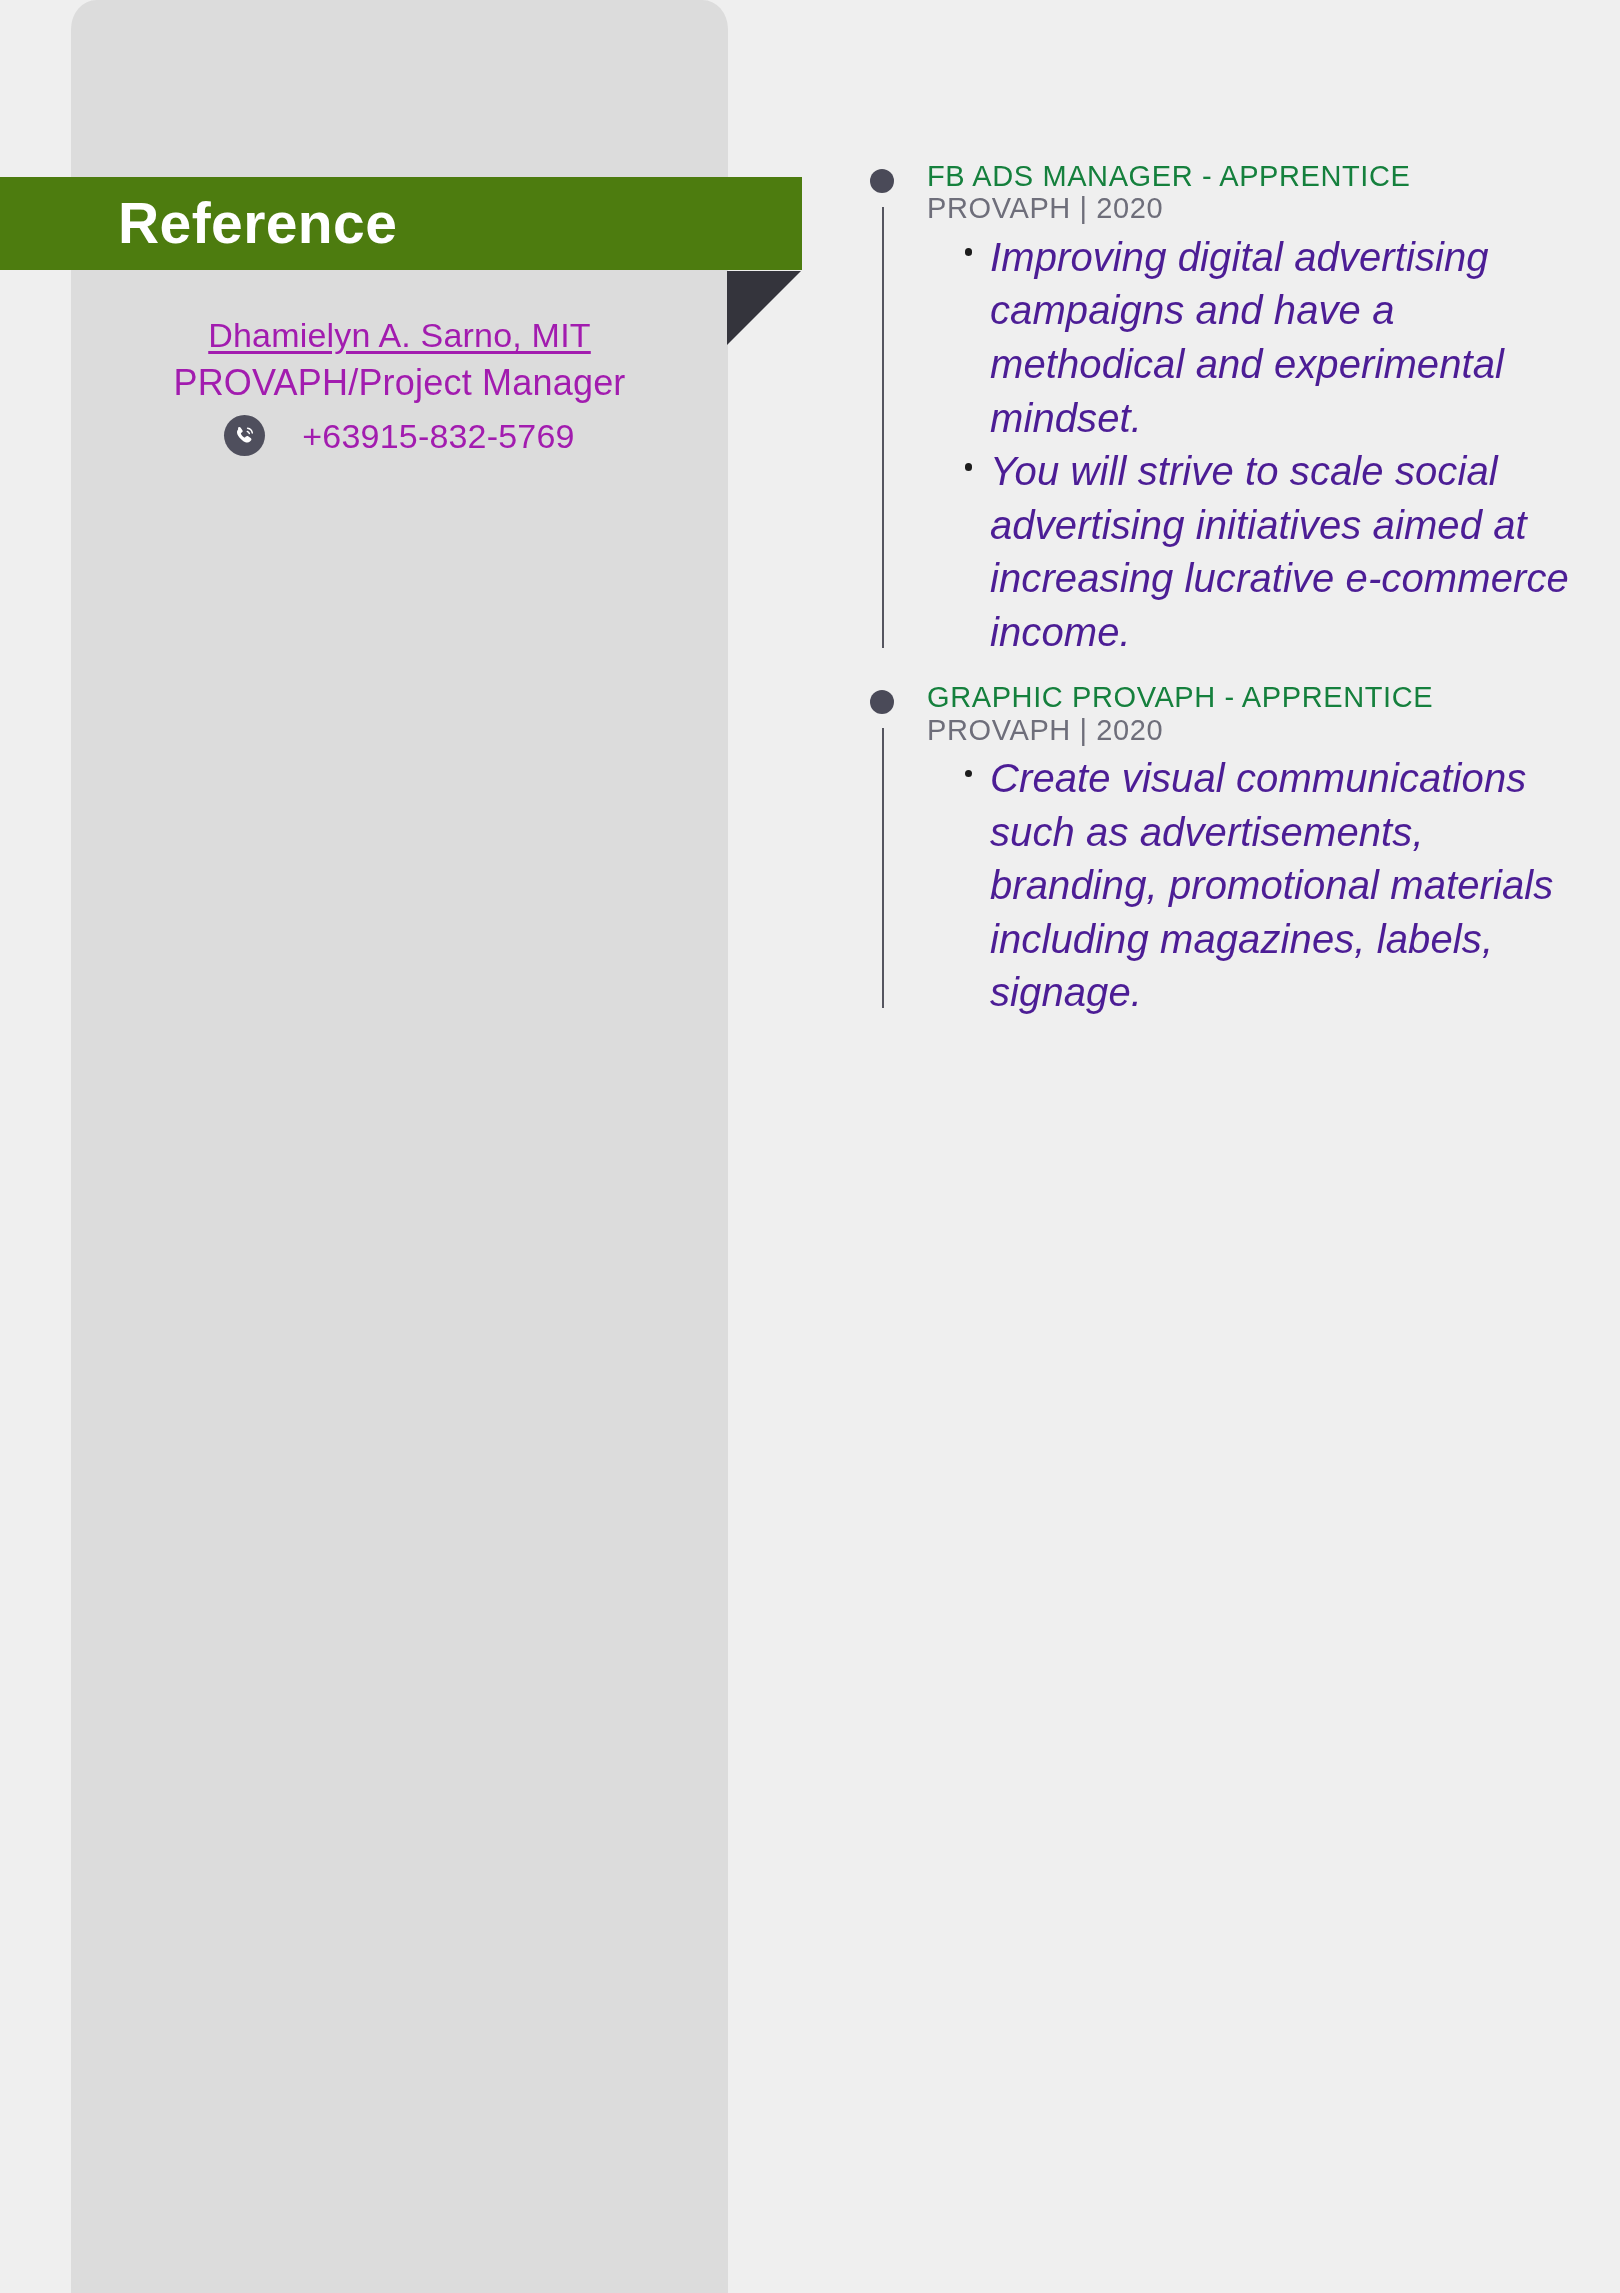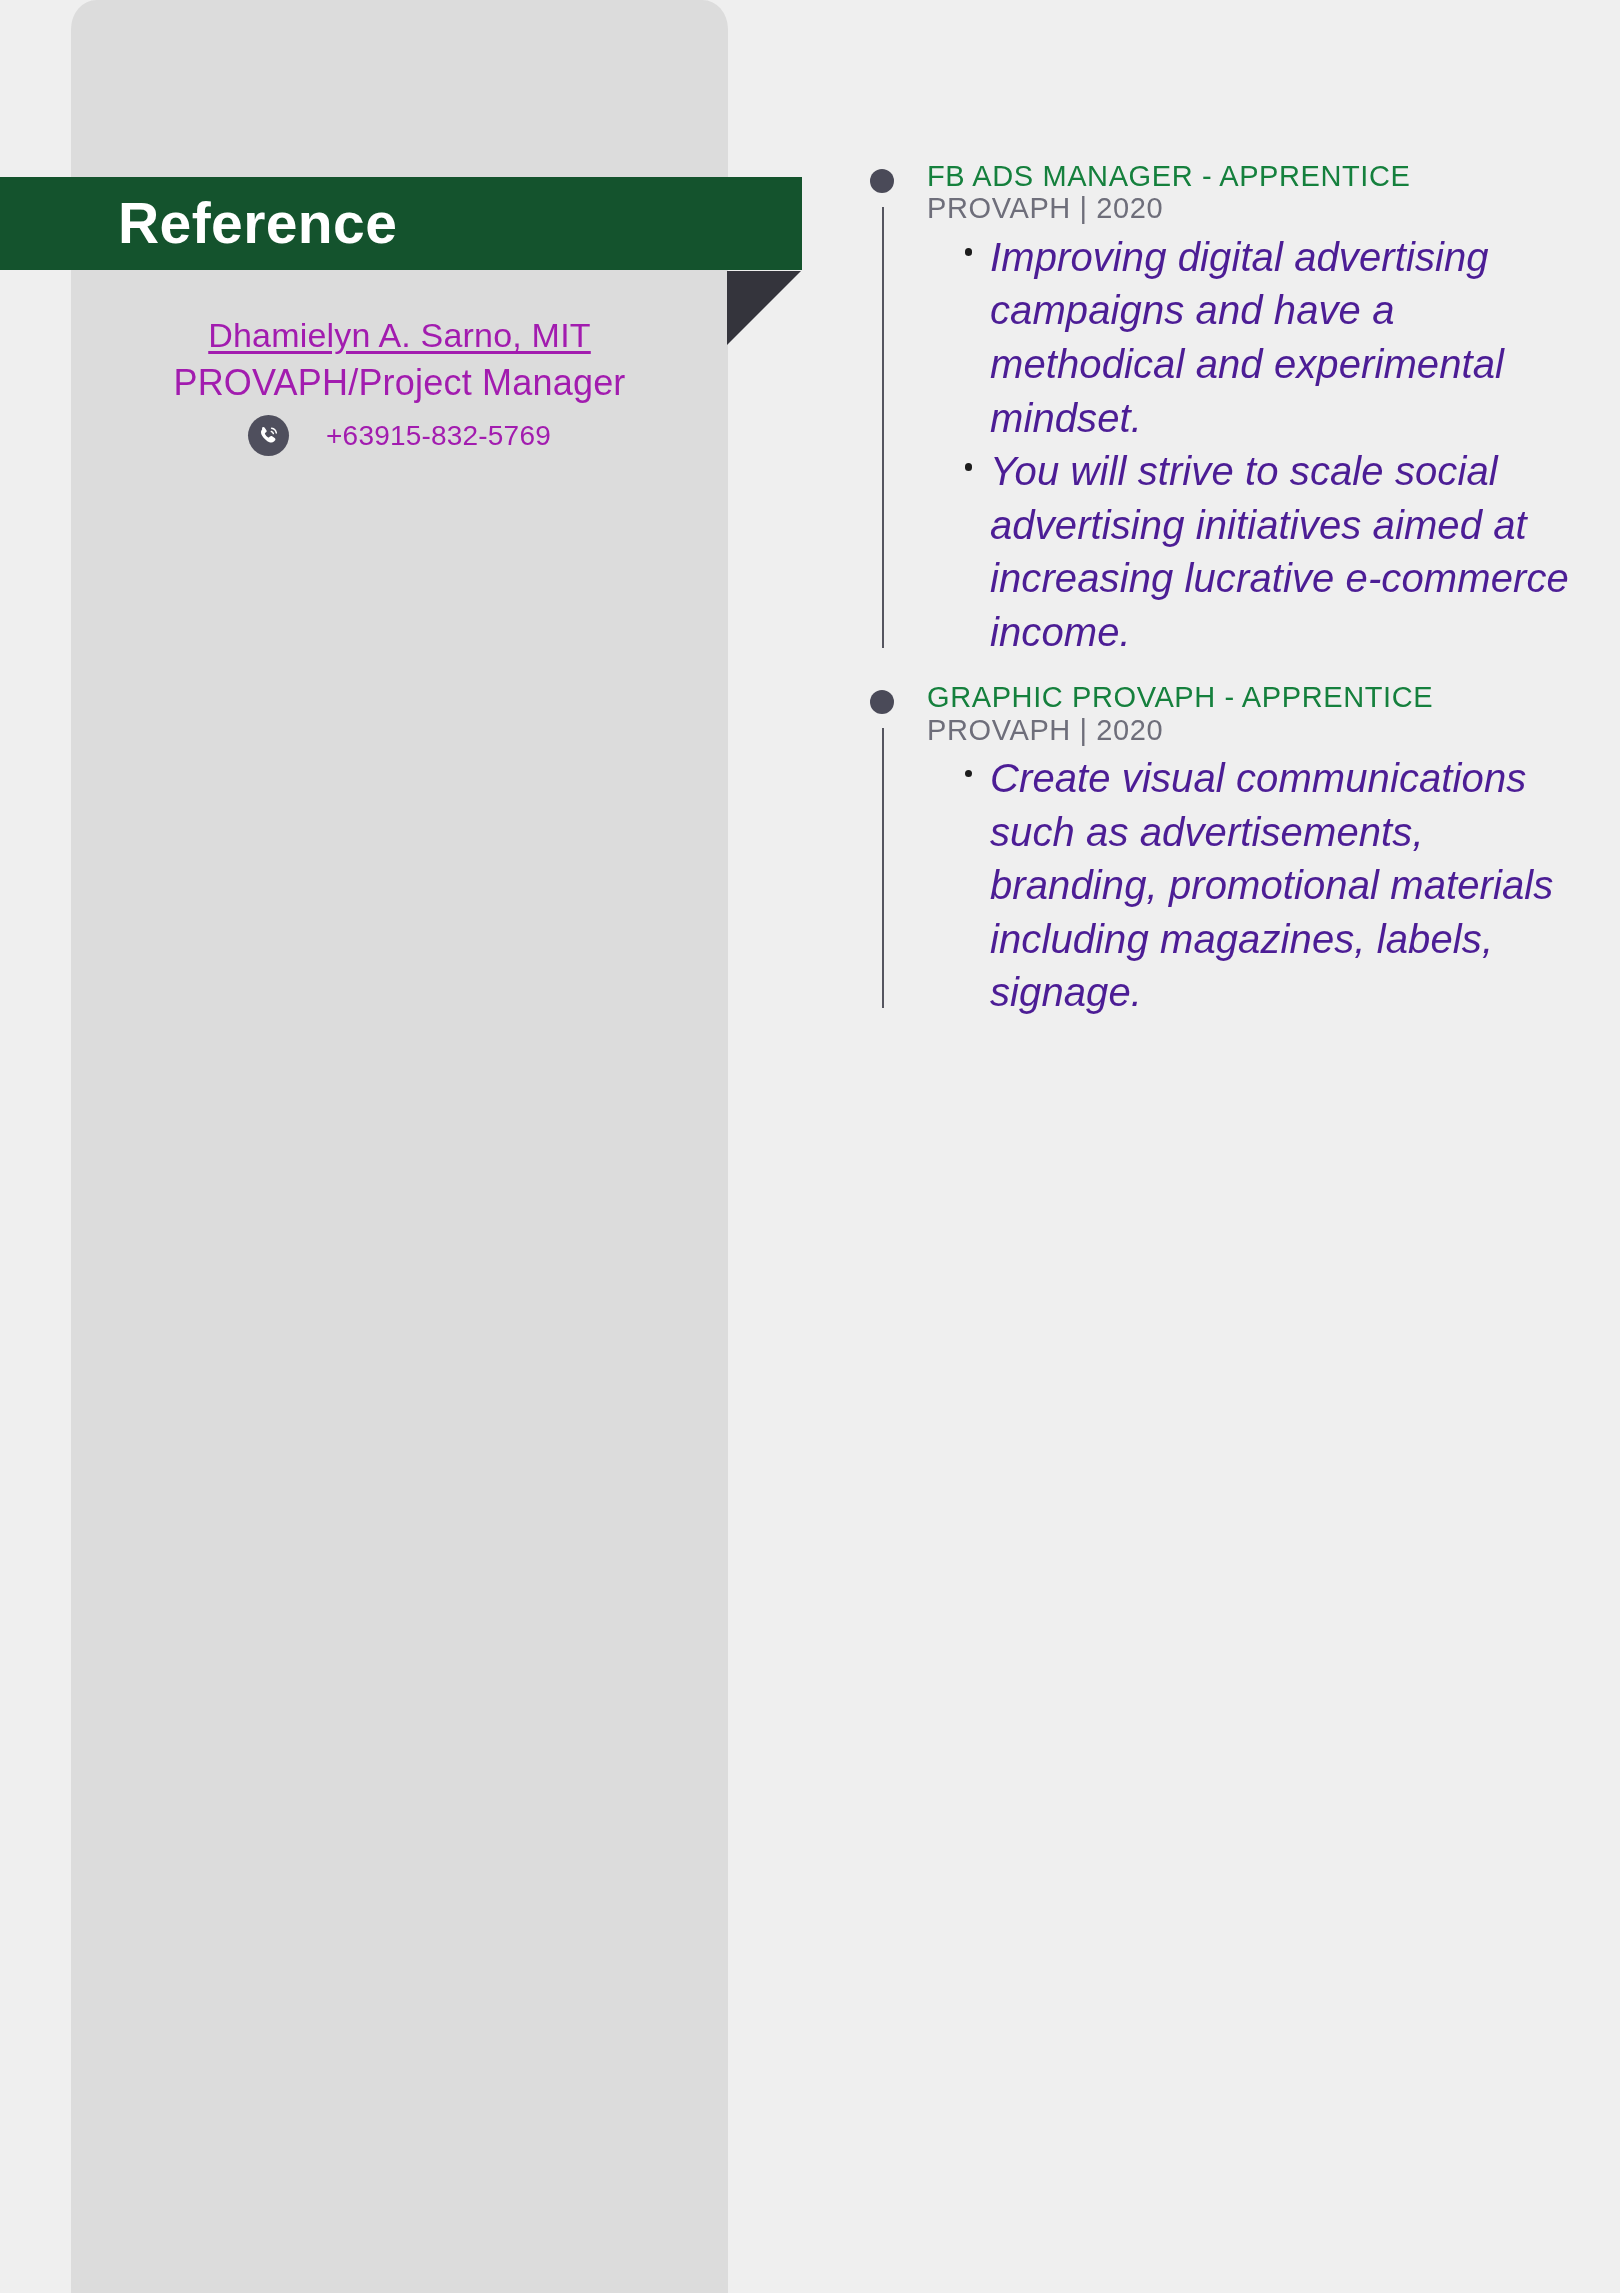--- a/index.html
+++ b/index.html
@@ -27,21 +27,21 @@
     border-top-right-radius: 25.5px 29px;
   }
 
   
   #ribbon {
     position: absolute;
     left: 0;
     top: 177px;
     width: 802px;
     height: 93px;
-    background: #14532d;
+    background: #4d7c0f;
     z-index: 4;
     display: flex;
     align-items: center;
   }
   #ribbon-title {
     color: #ffffff;
     font-size: 57px;
     font-weight: bold;
     letter-spacing: 0.4px;
     margin-left: 118px;
@@ -95,21 +95,21 @@
     height: 41px;
     border-radius: 50%;
     background: #4f4f5d;
     display: inline-flex;
     align-items: center;
     justify-content: center;
     flex: 0 0 auto;
   }
   #phone-icon svg { display: block; }
   #ref-phone-text {
-    font-size: 28px;
+    font-size: 34px;
     letter-spacing: 0.2px;
     line-height: 1;
     margin-left: 37px;
   }
 
   
   #experience-column {
     position: absolute;
     left: 863px;
     top: 160px;

